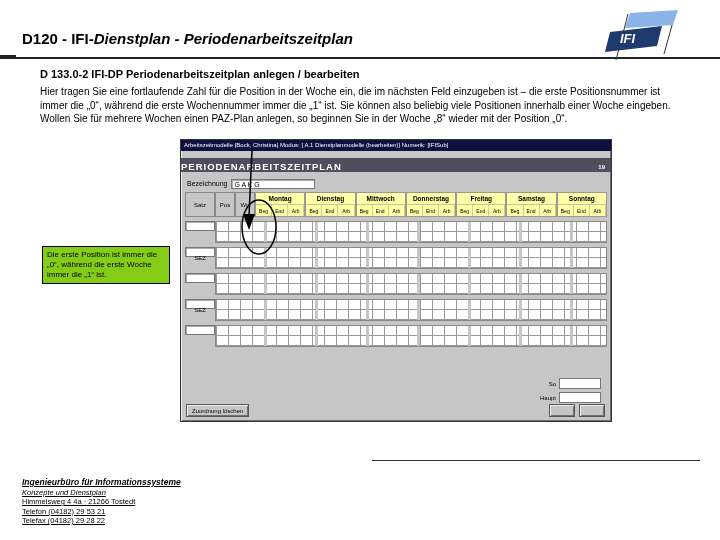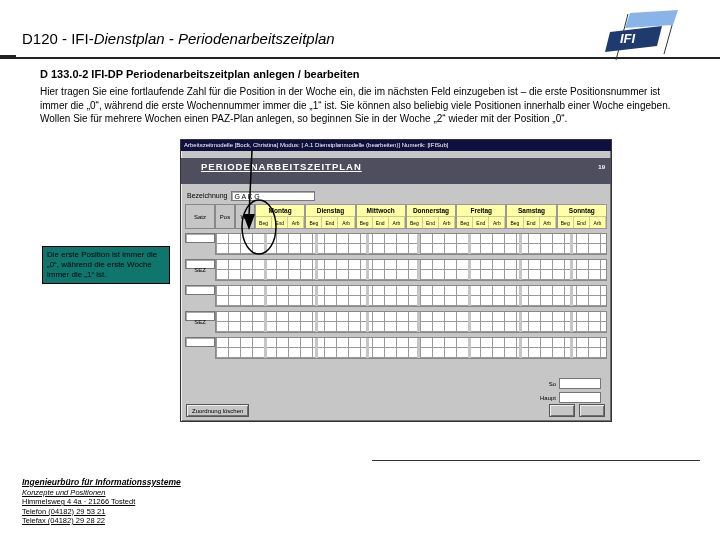--- a/index.html
+++ b/index.html
@@ -1,41 +1,41 @@
 <!DOCTYPE html>
 <html><head>
 <meta charset="utf-8">
 <style>
   html,body { margin:0; padding:0; background:#888; }
   .page { position:relative; width:720px; height:540px; background:#fff;
           font-family:"Liberation Sans",sans-serif; color:#000; overflow:hidden; margin:0 auto; }
 
   
-  .title { position:absolute; left:22px; top:30px; font-size:15px; font-weight:normal; white-space:nowrap; }
+  .title { position:absolute; left:22px; top:30px; font-size:15px; font-weight:bold; white-space:nowrap; }
   .title .it { font-style:italic; }
   .rule-top { position:absolute; left:0; top:57px; width:720px; height:2px; background:#222; }
   .rule-top-left { position:absolute; left:0; top:55px; width:16px; height:4px; background:#222; }
   .subtitle { position:absolute; left:40px; top:68px; font-size:11px; font-weight:bold; white-space:nowrap; }
   .body-text { position:absolute; left:40px; top:85px; width:642px; font-size:10px; line-height:13.5px; }
-  .callout { position:absolute; left:42px; top:246px; width:118px; background:#0f766e;
+  .callout { position:absolute; left:42px; top:246px; width:118px; background:#84cc16;
              border:1px solid #000; font-size:8px; line-height:10px; padding:3px 4px; }
   .footer { position:absolute; left:22px; top:478px; font-size:7.5px; line-height:9.5px;text-decoration:underline; }
   .footer .f1 { font-weight:bold; font-style:italic; font-size:8.5px; }
   .footer .f2 { font-style:italic; }
   .bottom-rule { position:absolute; left:372px; top:460px; width:328px; height:1px; background:#333; }
   .logo { position:absolute; left:598px; top:10px; width:86px; height:52px;text-align:center; }
 
   
   .appwin { position:absolute; left:180px; top:139px; width:430px; height:281px;
             background:#c6c6c6; border:1px solid #333;
             box-shadow: inset 1px 1px 0 #efefef, inset -1px -1px 0 #707070; }
   .titlebar { height:11px; background:#10103f; color:#fff; font-size:6px; line-height:11px;
               padding:0 3px; white-space:nowrap; overflow:hidden; }
-  .banner { margin-top:7px; height:26px; background:#4e4e5e; color:#fff; font-size:9.5px;
-            font-weight:bold; letter-spacing:1px; line-height:17px; padding-left:20px; position:relative;text-decoration:underline; }
+  .banner { margin-top:7px; height:14px; background:#4e4e5e; color:#fff; font-size:9.5px;
+            font-weight:bold; letter-spacing:1px; line-height:17px; padding-left:0; position:relative; }
   .banner .bnum { position:absolute; right:6px; top:1px; font-size:6px; letter-spacing:0; }
   .bezrow { display:flex; align-items:center; gap:4px; margin:6px 6px 3px 6px; font-size:7px; height:11px; }
   .field { background:#fff; border:1px solid #777; box-shadow: inset 1px 1px 0 #aaa;
            font-size:7px; line-height:10px; padding:0 2px; height:10px; box-sizing:border-box; }
   .bezfield { width:84px; }
 
   .thead { display:flex; margin:2px 4px 0 4px; height:25px; }
   .gcol { background:#c6c6c6; border:1px solid #888; font-size:6px; text-align:center;
           line-height:25px; width:30px; box-sizing:border-box; overflow:hidden; }
   .gcol.small { width:20px; }
@@ -87,21 +87,21 @@
       <line x1="78" y1="1" x2="66" y2="44" stroke="#333" stroke-width="1"></line>
       <polygon points="32,3 80,0 75,15 27,18" fill="#8ab4e8"></polygon>
       <polygon points="12,22 64,16 59,36 7,42" fill="#1f3a6e"></polygon>
       <text x="22" y="33" fill="#fff" font-size="13" font-weight="bold" font-style="italic" font-family="Liberation Sans, sans-serif">IFI</text>
     </svg>
   </div>
 
   <div class="subtitle">D 133.0-2 IFI-DP Periodenarbeitszeitplan anlegen / bearbeiten</div>
   <div class="body-text">
     <div>Hier tragen Sie eine fortlaufende Zahl für die Position in der Woche ein, die im nächsten Feld einzugeben ist – die erste Positionsnummer ist immer die „0“, während die erste Wochennummer immer die „1“ ist. Sie können also beliebig viele Positionen innerhalb einer Woche eingeben.</div>
-    <div>Wollen Sie für mehrere Wochen einen PAZ-Plan anlegen, so beginnen Sie in der Woche „2“ wieder mit der Position „0“.</div>
+    <div>Wollen Sie für mehrere Wochen einen PAZ-Plan anlegen, so beginnen Sie in der Woche „8“ wieder mit der Position „0“.</div>
   </div>
 
   <div class="appwin">
     <div class="titlebar">Arbeitszeitmodelle [Bock, Christina]   Modus: [ A.1 Dienstplanmodelle (bearbeiten)]   Numerik: [IFISub]</div>
     <div class="banner">
       <span>PERIODENARBEITSZEITPLAN</span>
       <span class="bnum">19</span>
     </div>
 
     <div class="bezrow">
@@ -217,19 +217,19 @@
 
   <svg class="annot" width="720" height="540" viewBox="0 0 720 540">
     <ellipse cx="259" cy="227" rx="17" ry="27" fill="none" stroke="#000" stroke-width="1.5"></ellipse>
     <line x1="252" y1="150" x2="249" y2="216" stroke="#000" stroke-width="1.5"></line>
     <polygon points="243,214 255,214 249,230" fill="#000"></polygon>
   </svg>
 
   <div class="bottom-rule"></div>
   <div class="footer">
     <div class="f1">Ingenieurbüro für Informationssysteme</div>
-    <div class="f2">Konzepte und Positionen</div>
+    <div class="f2">Konzepte und Dienstplan</div>
     <div>Himmelsweg 4 4a · 21266 Tostedt</div>
     <div>Telefon (04182) 29 53 21</div>
     <div>Telefax (04182) 29 28 22</div>
   </div>
 
 </div>
 
 </body></html>

